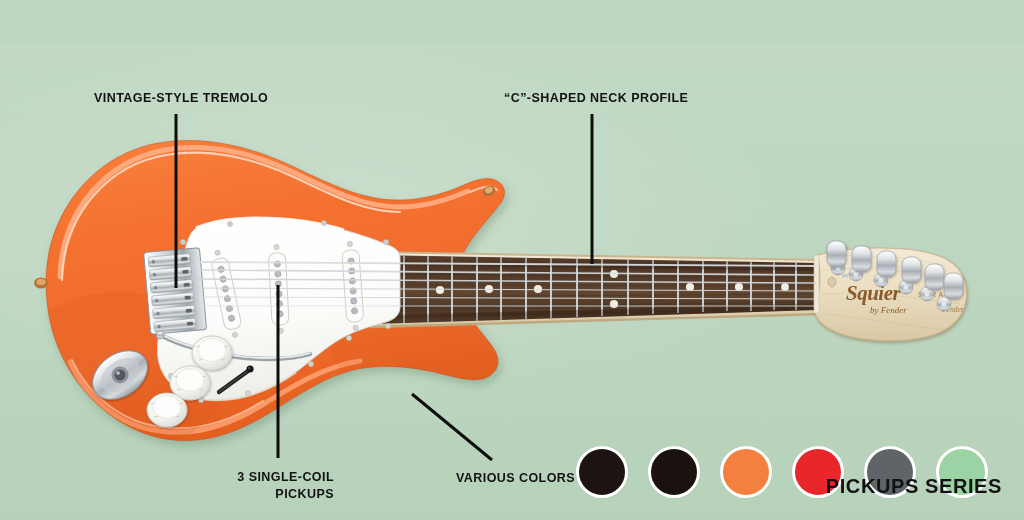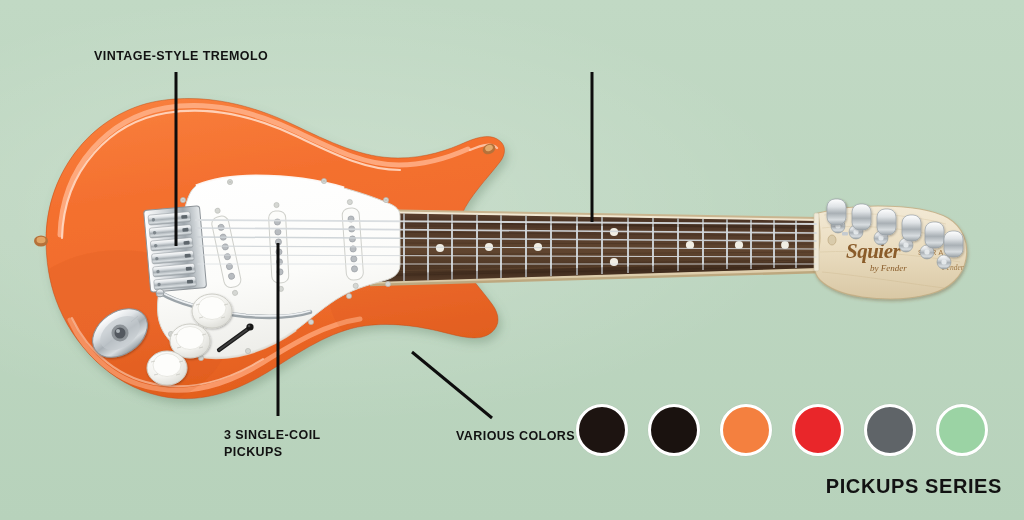--- a/index.html
+++ b/index.html
@@ -2,21 +2,21 @@
 <html><head>
 <meta charset="utf-8">
 <style>
   html,body{margin:0;padding:0;}
   body{
     width:1024px;height:520px;overflow:hidden;
     font-family:"Liberation Sans", sans-serif;
     background:#bdd6c0;
     position:relative;
   }
-  .stage{position:absolute;inset:0;overflow:hidden;}
+  .stage{position:absolute;inset:0;overflow:hidden;margin-top:42px;}
   .bg{position:absolute;inset:0;
       background:
         radial-gradient(ellipse 70% 60% at 30% 40%, rgba(255,255,255,.20), rgba(255,255,255,0) 70%),
         linear-gradient(180deg,#c1d9c4 0%, #bdd6c0 45%, #b7d2bb 100%);
   }
   .label{
     position:absolute;
     font-weight:bold;
     color:#121212;
     letter-spacing:.035em;
@@ -507,22 +507,23 @@
       <line x1="176" y1="72" x2="176" y2="246" stroke="#0d0d0d" stroke-width="3"></line>
       <line x1="592" y1="72" x2="592" y2="222" stroke="#0d0d0d" stroke-width="3"></line>
       <line x1="278" y1="243" x2="278" y2="416" stroke="#0d0d0d" stroke-width="3"></line>
       <line x1="412" y1="352" x2="492" y2="418" stroke="#0d0d0d" stroke-width="3"></line>
     </g>
   </svg>
   </div>
 
   <div class="label" style="left:94px;top:48px;">VINTAGE-STYLE TREMOLO</div>
 
-
-  <div class="label" style="left:224px;top:427px;text-align:left;width:110px;">3 SINGLE-COIL
+  <div class="label" style="left:504px;top:48px;">“C”-SHAPED NECK PROFILE</div>
+
+  <div class="label" style="left:224px;top:427px;text-align:right;width:110px;">3 SINGLE-COIL
 PICKUPS</div>
 
   <div class="label" style="left:456px;top:428px;">VARIOUS COLORS</div>
 
   <div class="swatches">
     <div class="sw" style="background:#1d1411" title="black"></div>
     <div class="sw" style="background:#1a120f" title="black-2"></div>
     <div class="sw" style="background:#f4803f" title="competition-orange"></div>
     <div class="sw" style="background:#e9262a" title="race-red"></div>
     <div class="sw" style="background:#5f6468" title="charcoal-frost"></div>

